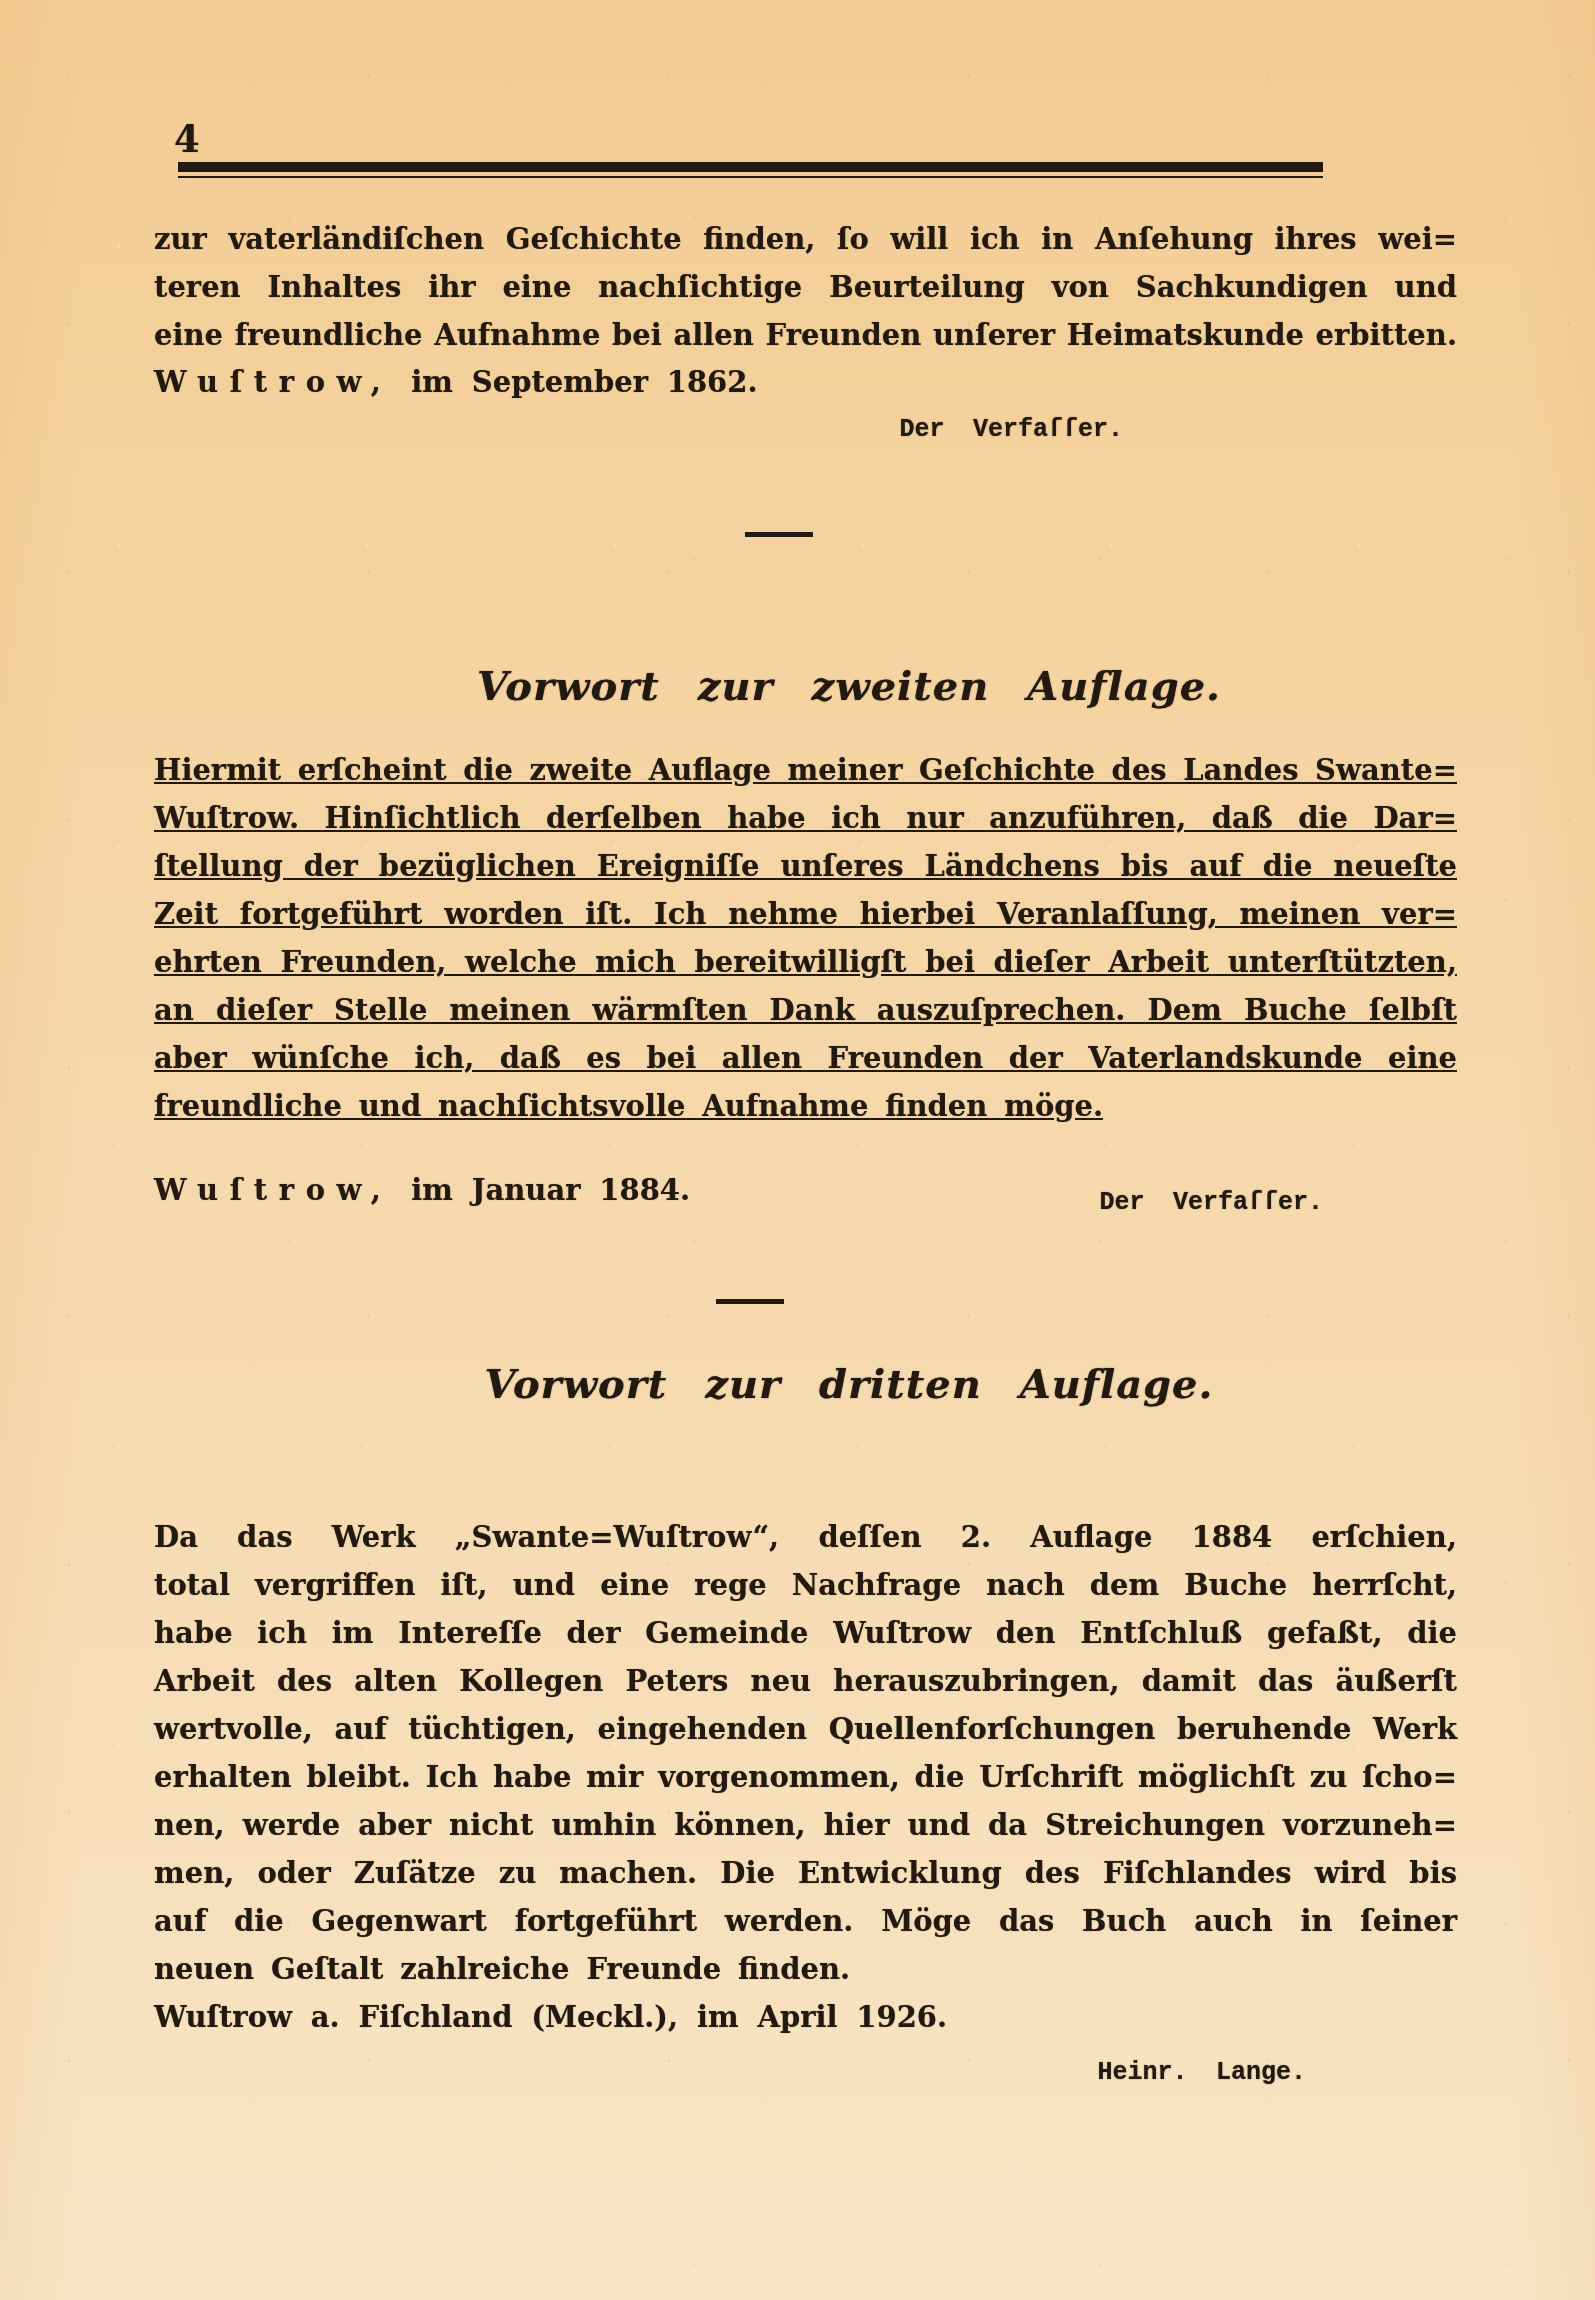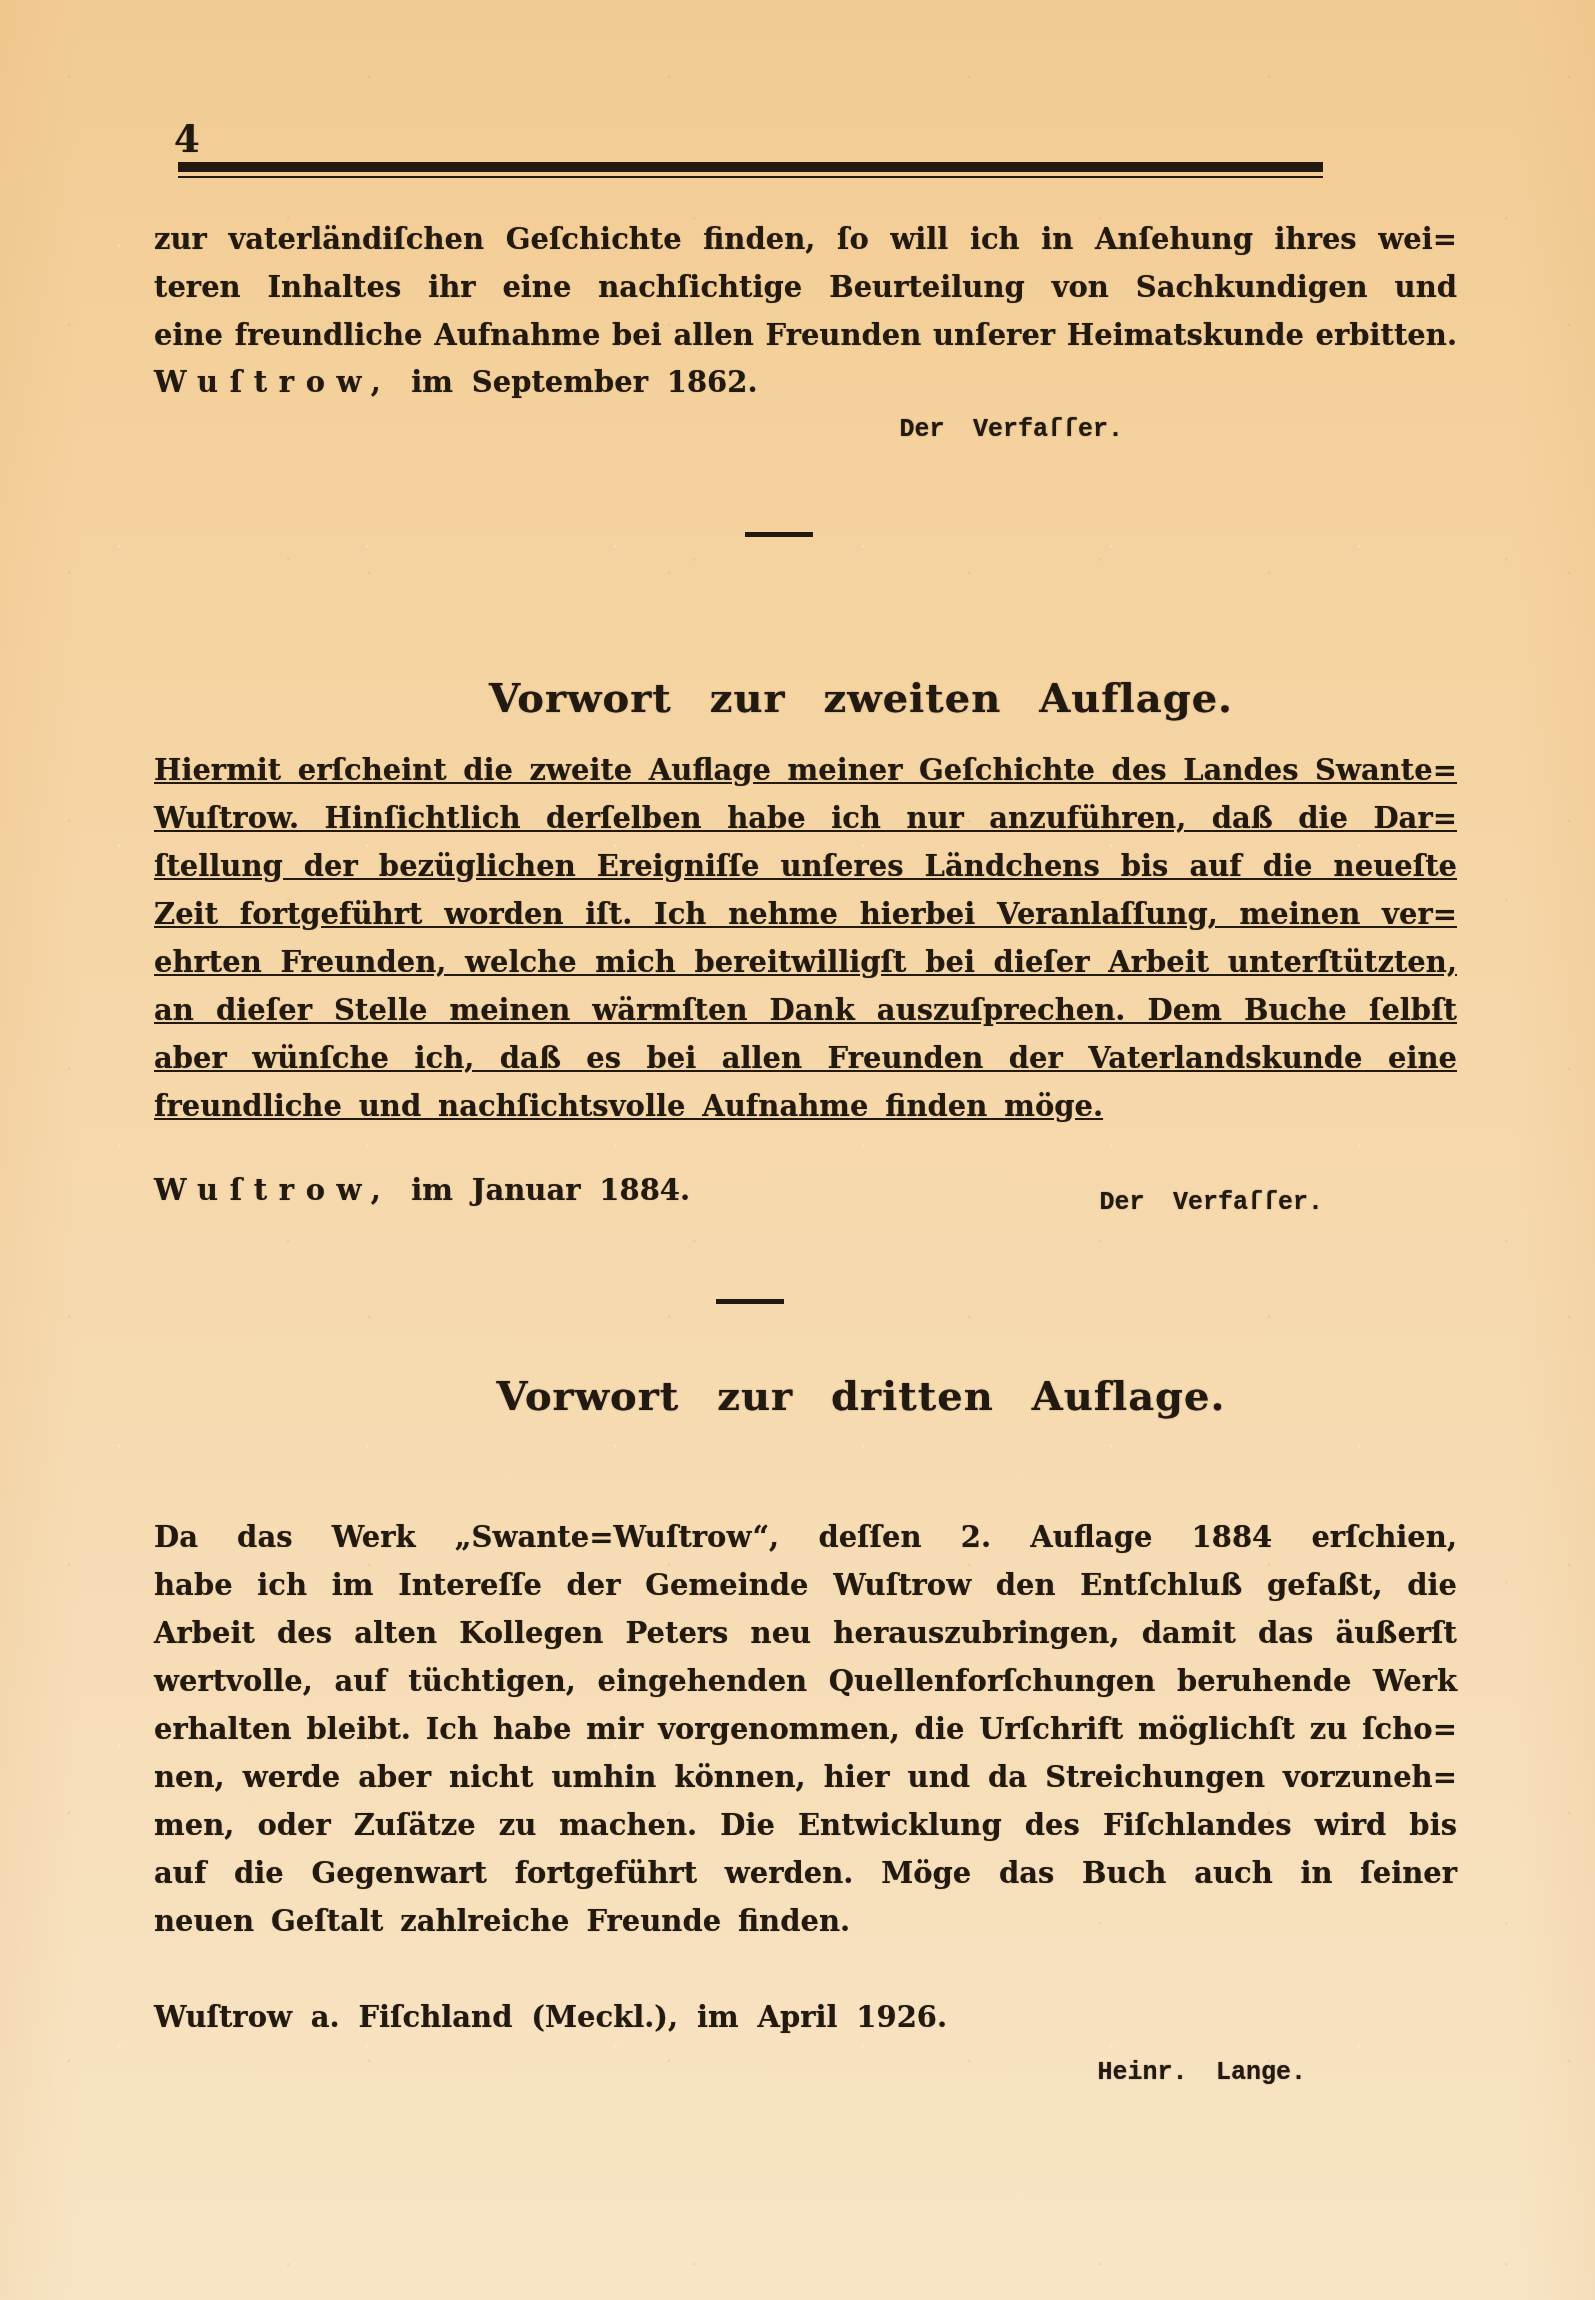--- a/index.html
+++ b/index.html
@@ -57,25 +57,26 @@
     text-shadow:0 0 1.2px rgba(34,25,16,.7);
     font-family:Liberation Mono, monospace;
   }
   .sig1{top:406px;right:472px;}
   .sig2{top:1179px;right:272px;}
   .sig3{top:2049px;right:289px;}
   .divider{position:absolute;height:4.8px;background:var(--ink,#221910);}
   .div1{left:745px;top:532px;width:68px;}
   .div2{left:716px;top:1299px;width:68px;}
   .heading{
-    position:absolute;margin:16px;
+    position:absolute;margin:4px;
     transform:translateX(-50%);
     font-size:40px;line-height:50px;white-space:nowrap;
     word-spacing:23px;letter-spacing:1px;
     text-shadow:0 0 1.2px rgba(34,25,16,.7);
+    font-style:italic;
   }
   .h2pos{left:845px;top:657px;}
   .h3pos{left:845px;top:1355px;}
 </style>
 </head>
 <body>
 
 <div class="page" style="--ink: #221910; --paper-top: #f2cb93; --paper-upper: #f5d3a0; --paper-mid: #f6dab0; --paper-bottom: #f8e5c6;">
 
   <span class="pagenum">4</span>
@@ -107,20 +108,21 @@
   <div class="dateline dl2">
     <span class="spaced">Wuſtrow,</span><span> im Januar 1884.</span>
   </div>
   <div class="sig sig2">Der Verfaſſer.</div>
 
   <div class="divider div2"></div>
 
   <h2 class="heading h3pos">Vorwort zur dritten Auflage.</h2>
   <div class="para para3">
       <div class="pline">Da das Werk „Swante=Wuſtrow“, deſſen 2. Auflage 1884 erſchien,</div>
+      <div class="pline">total vergriffen iſt, und eine rege Nachfrage nach dem Buche herrſcht,</div>
       <div class="pline">habe ich im Intereſſe der Gemeinde Wuſtrow den Entſchluß gefaßt, die</div>
       <div class="pline">Arbeit des alten Kollegen Peters neu herauszubringen, damit das äußerſt</div>
       <div class="pline">wertvolle, auf tüchtigen, eingehenden Quellenforſchungen beruhende Werk</div>
       <div class="pline">erhalten bleibt. Ich habe mir vorgenommen, die Urſchrift möglichſt zu ſcho=</div>
       <div class="pline">nen, werde aber nicht umhin können, hier und da Streichungen vorzuneh=</div>
       <div class="pline">men, oder Zuſätze zu machen. Die Entwicklung des Fiſchlandes wird bis</div>
       <div class="pline">auf die Gegenwart fortgeführt werden. Möge das Buch auch in ſeiner</div>
       <div class="pline pline-last">neuen Geſtalt zahlreiche Freunde finden.</div>
     </div>
   <div class="dateline dl3">

